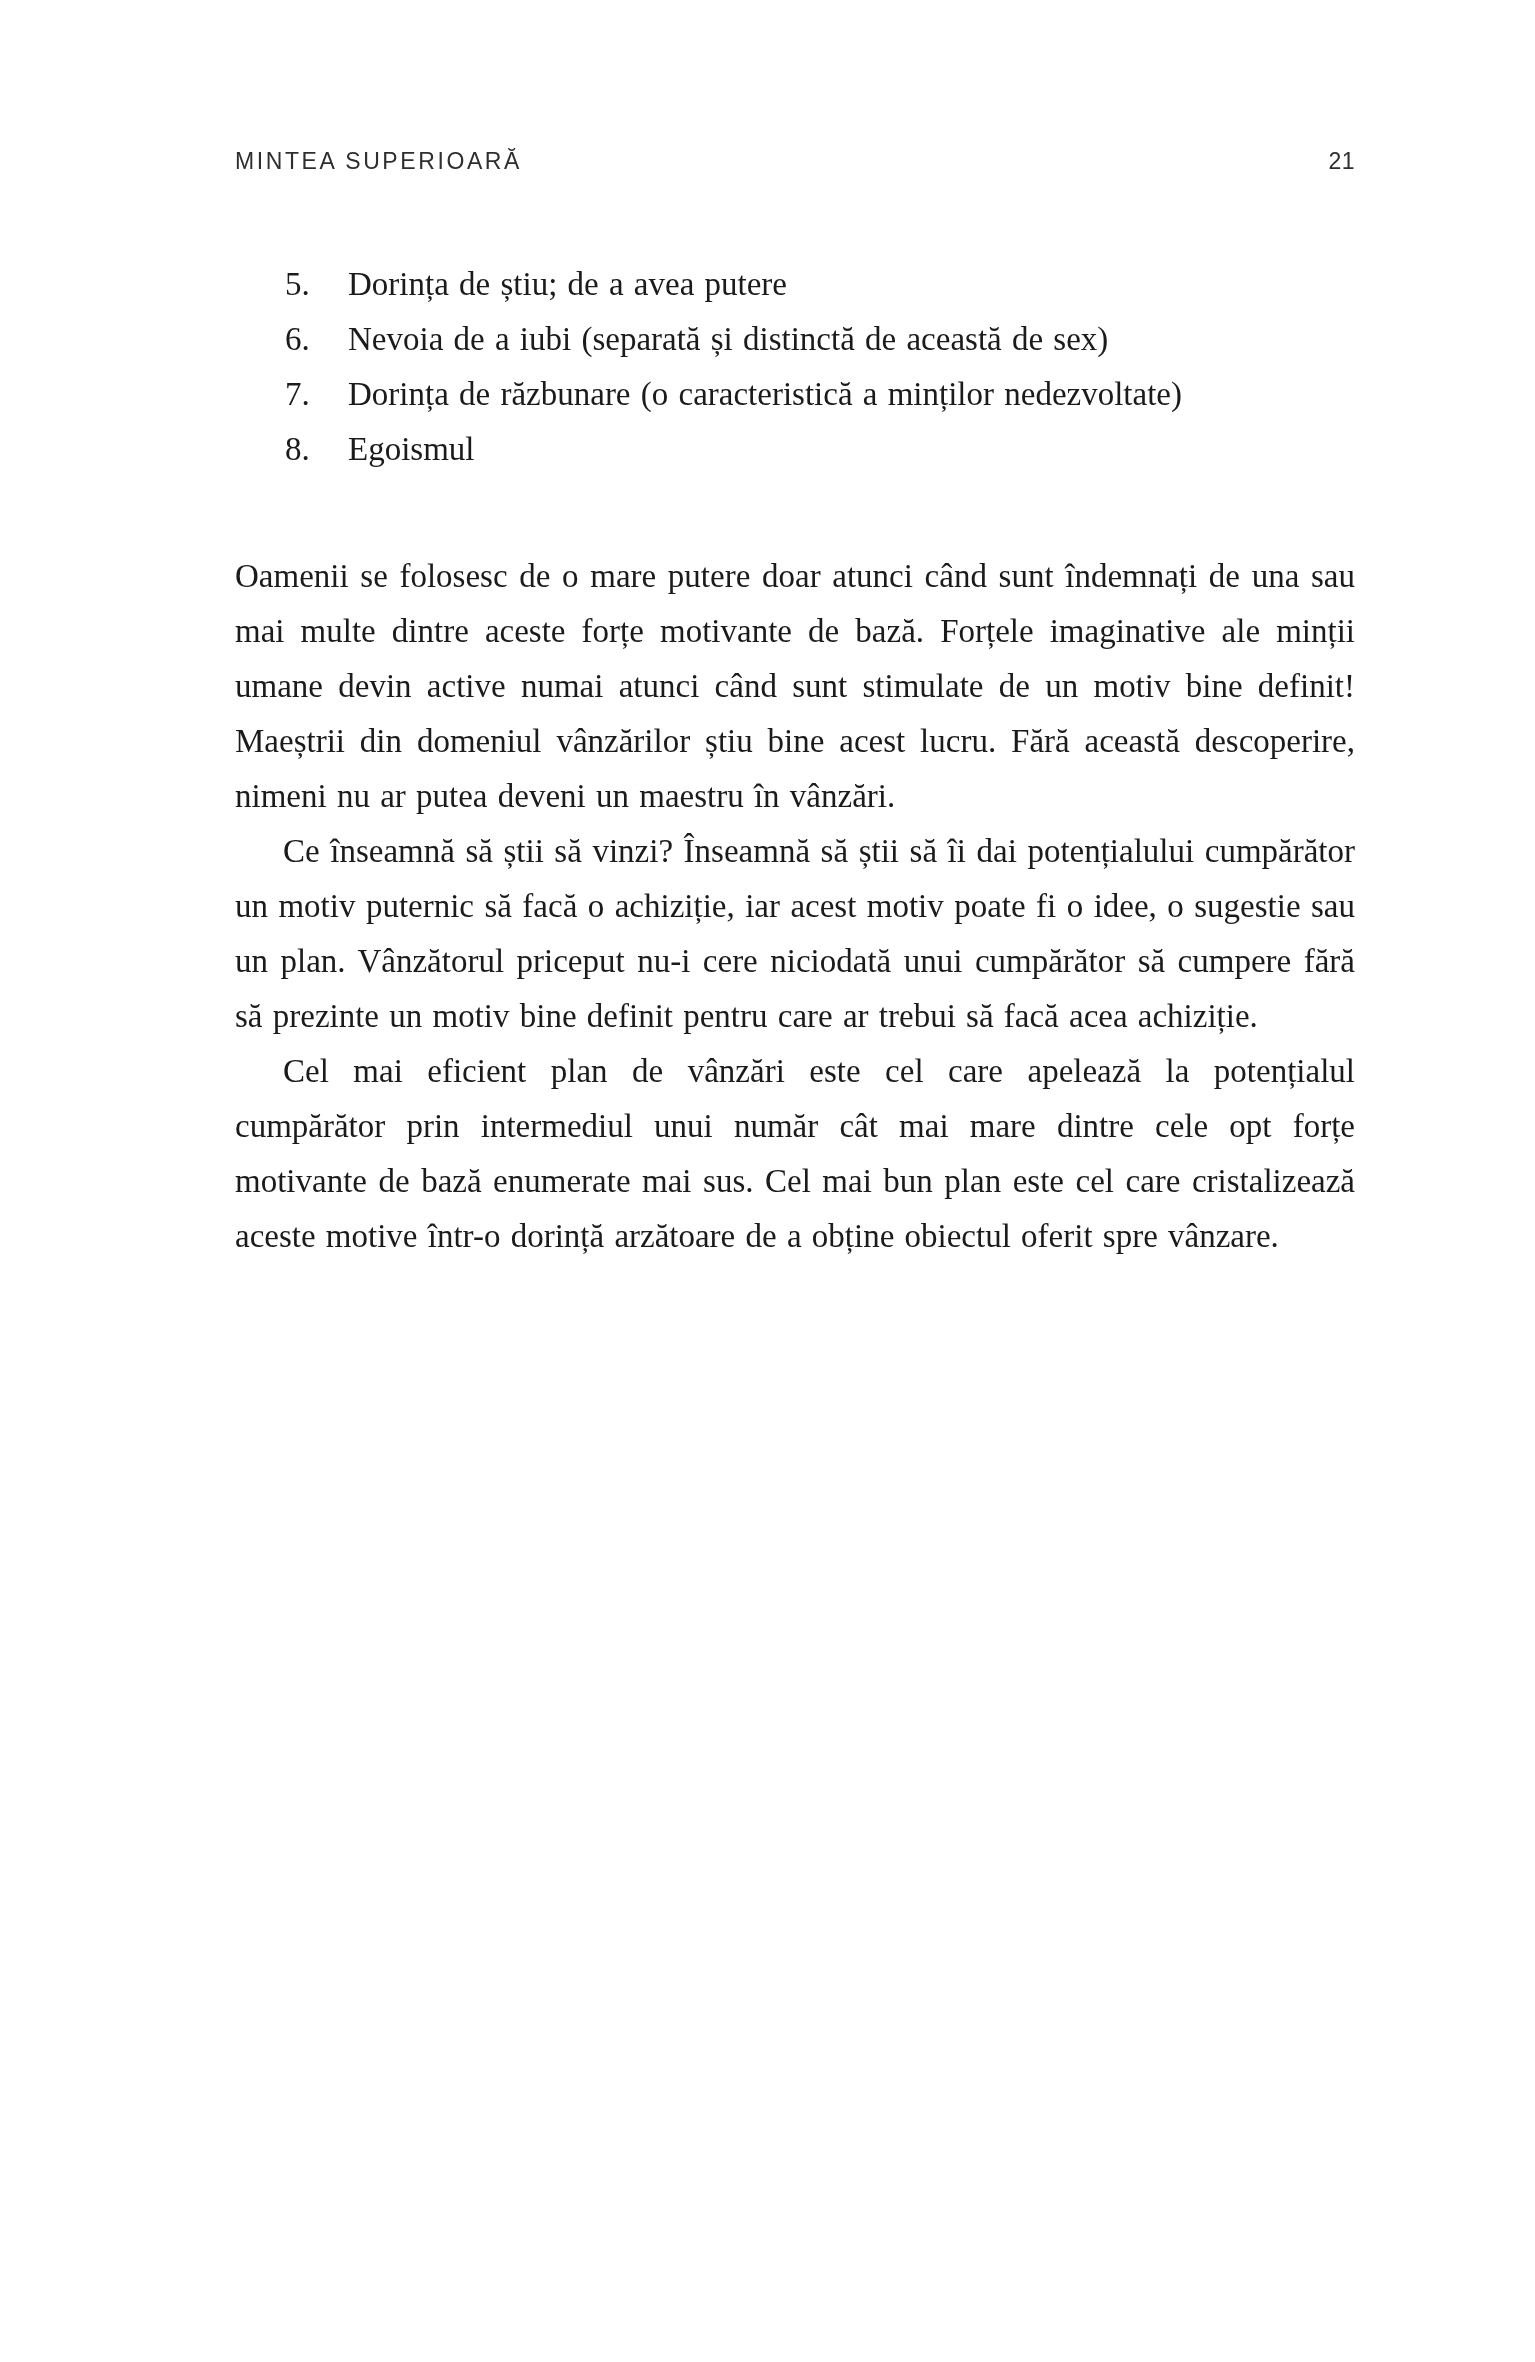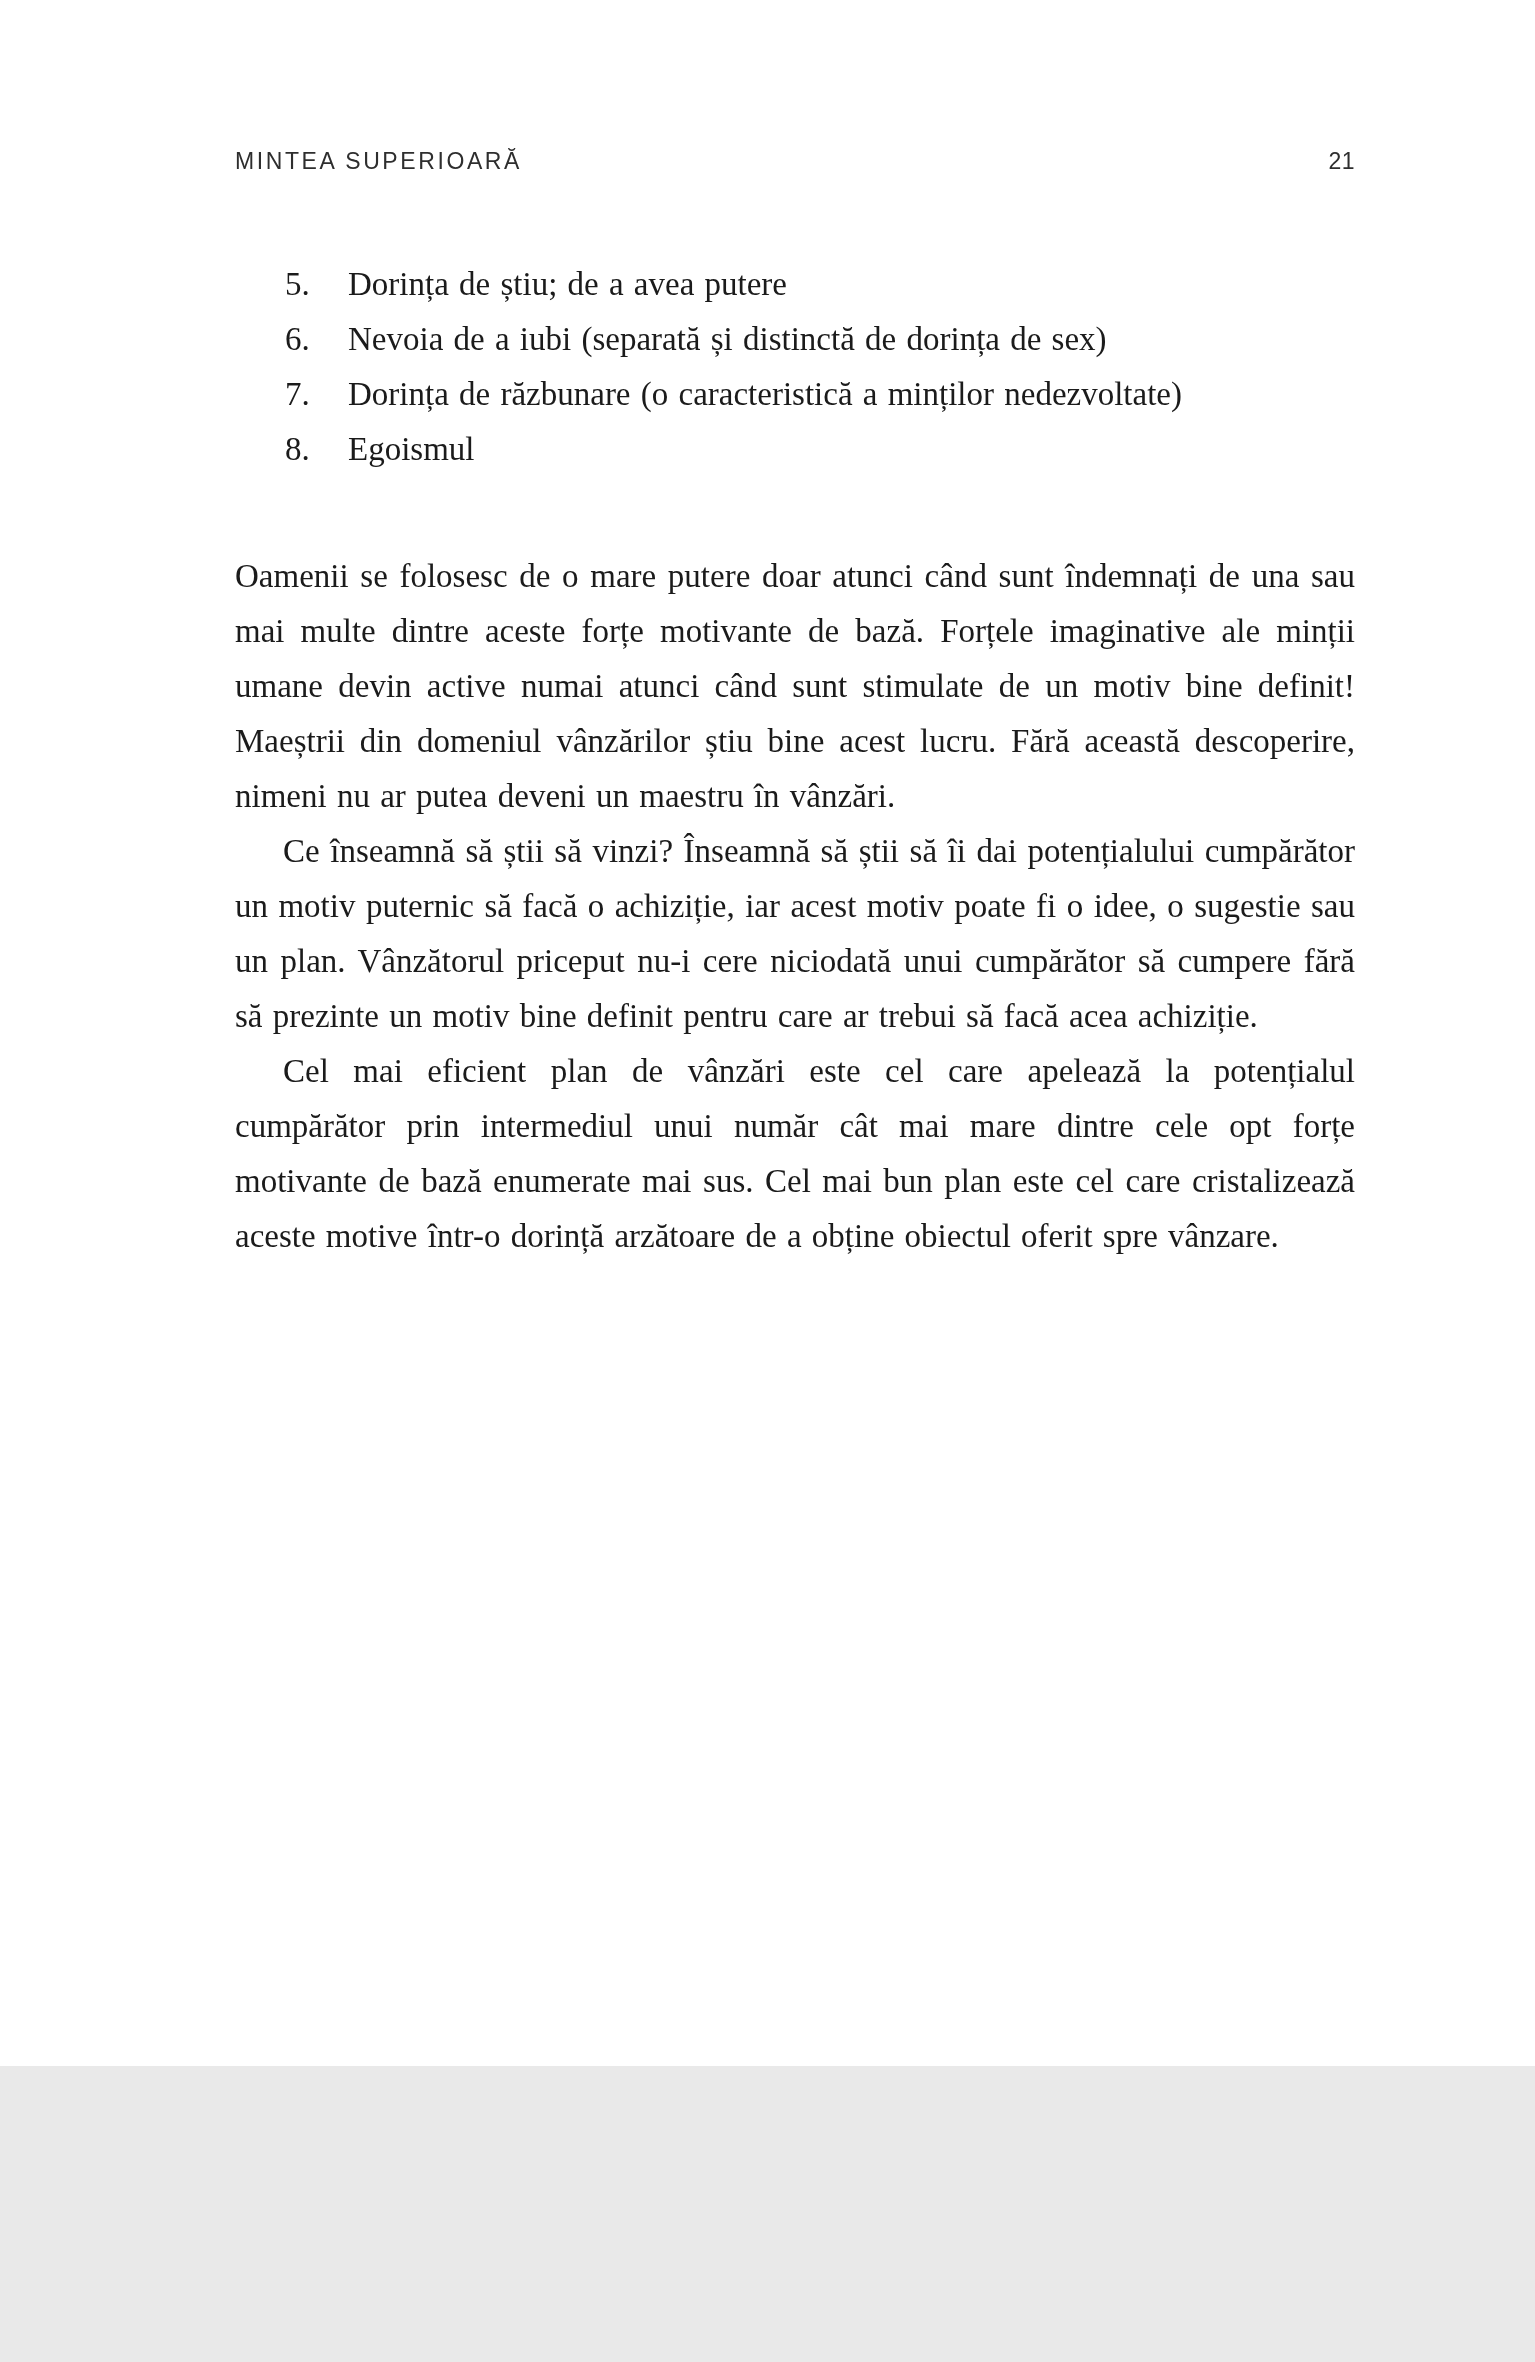--- a/index.html
+++ b/index.html
@@ -4,21 +4,21 @@
 <style>
   * { margin: 0; padding: 0; box-sizing: border-box; }
   html, body { background: #e9e9e9; }
   body {
     font-family: "Liberation Serif", "DejaVu Serif", serif;
     -webkit-font-smoothing: antialiased;
   }
   .page {
     position: relative;
     width: 1535px;
-    height: 2066px;
+    height: 2362px;
     margin: 0 auto;
     background: #ffffff;
     padding: 148px 180px 0 235px;
     color: #1c1c1c;
     overflow: hidden;
   }
   .running-head {
     display: flex;
     justify-content: space-between;
     align-items: baseline;
@@ -73,21 +73,21 @@
 
   <main class="body-text">
 
     <ol class="motive-list">
       <li class="list-item">
         <span class="num">5.</span>
         <span class="item-text">Dorința de știu; de a avea putere</span>
       </li>
       <li class="list-item">
         <span class="num">6.</span>
-        <span class="item-text">Nevoia de a iubi (separată și distinctă de dorința de sex)</span>
+        <span class="item-text">Nevoia de a iubi (separată și distinctă de această de sex)</span>
       </li>
       <li class="list-item">
         <span class="num">7.</span>
         <span class="item-text">Dorința de răzbunare (o caracteristică a minților nedezvoltate)</span>
       </li>
       <li class="list-item">
         <span class="num">8.</span>
         <span class="item-text">Egoismul</span>
       </li>
     </ol>

